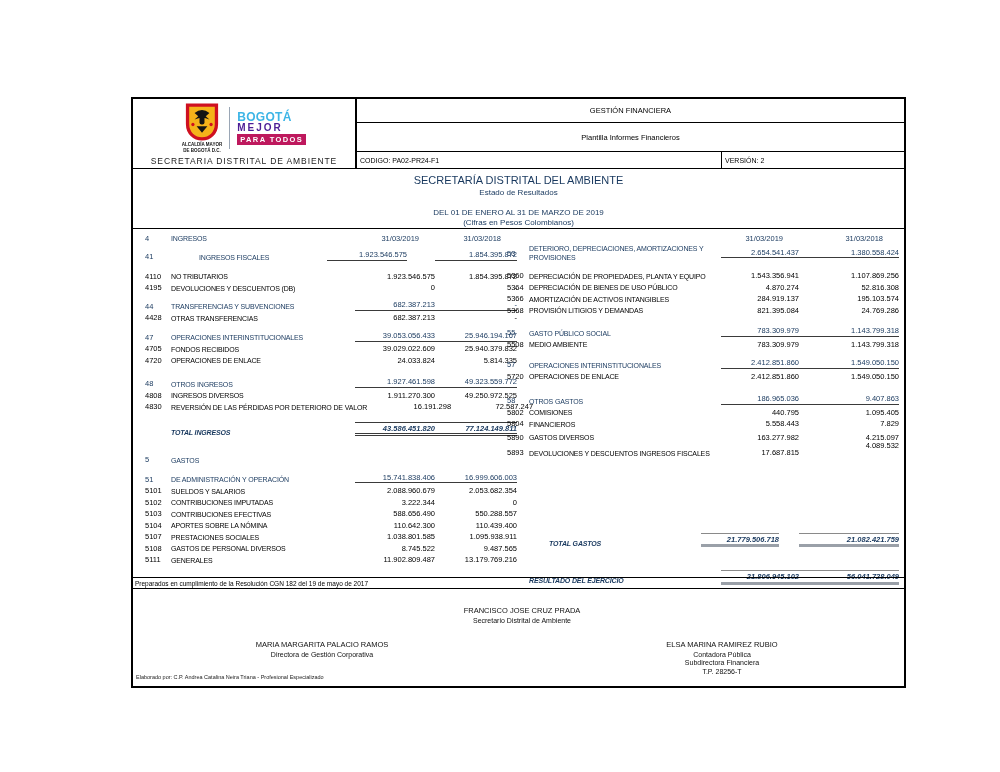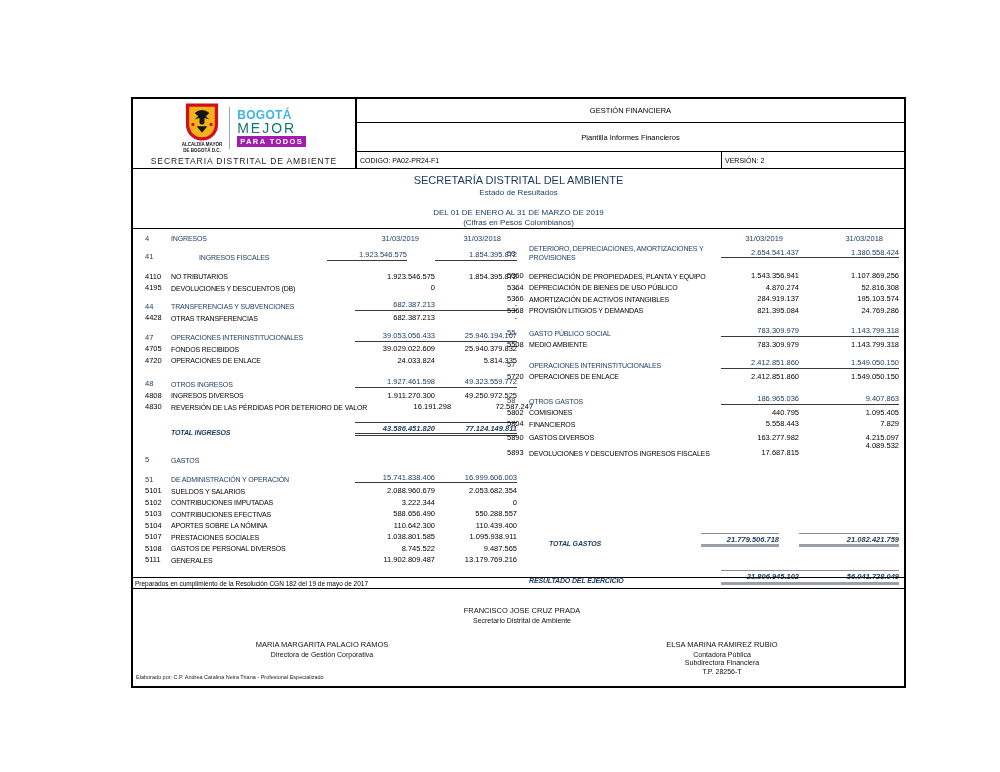--- a/index.html
+++ b/index.html
@@ -8,22 +8,22 @@
 
   
   .hdr{position:absolute;top:0;left:0;right:0;height:70px;border-bottom:1px solid #000;display:flex}
   .logo-cell{width:224px;border-right:2px solid #000;display:flex;flex-direction:column;align-items:center;justify-content:center;padding-top:2px}
   .logo-top{display:flex;align-items:center;gap:7px}
   .shield-wrap{display:flex;flex-direction:column;align-items:center}
   .alcaldia{font-size:4.5px;font-weight:bold;line-height:1.15;text-align:center;color:#111;margin-top:1px}
   .logo-divider{width:1px;height:42px;background:#9aa6b5}
   .bmt{display:flex;flex-direction:column;align-items:flex-start;line-height:1}
   .bmt .l1{font-weight:bold;color:#3db5e6;font-size:12px;letter-spacing:.3px}
-  .bmt .l2{font-weight:normal;color:#0f766e;font-size:14px;letter-spacing:2px}
-  .bmt .l3{font-weight:bold;color:#fff;background:#a21caf;font-size:7.5px;letter-spacing:1.4px;padding:1.5px 3px;margin-top:1px}
+  .bmt .l2{font-weight:bold;color:#4c1d95;font-size:10px;letter-spacing:2px}
+  .bmt .l3{font-weight:bold;color:#fff;background:#be185d;font-size:7.5px;letter-spacing:1.4px;padding:1.5px 3px;margin-top:1px}
   .entity{font-size:8.5px;letter-spacing:.9px;color:#222;margin-top:3px}
   .hdr-right{flex:1;display:flex;flex-direction:column}
   .hr1{height:24px;border-bottom:1px solid #000;display:flex;align-items:center;justify-content:center;font-size:7.5px}
   .hr2{height:29px;border-bottom:1px solid #000;display:flex;align-items:center;justify-content:center;font-size:7.5px}
   .hr3{flex:1;display:flex;font-size:7px}
   .hr3 .codigo{width:365px;border-right:1px solid #000;display:flex;align-items:center;padding-left:3px}
   .hr3 .version{flex:1;display:flex;align-items:center;padding-left:3px}
 
   
   .titleblock{position:absolute;top:70px;left:0;right:0;height:60px;text-align:center;border-bottom:1px solid #000;color:#17375d}

